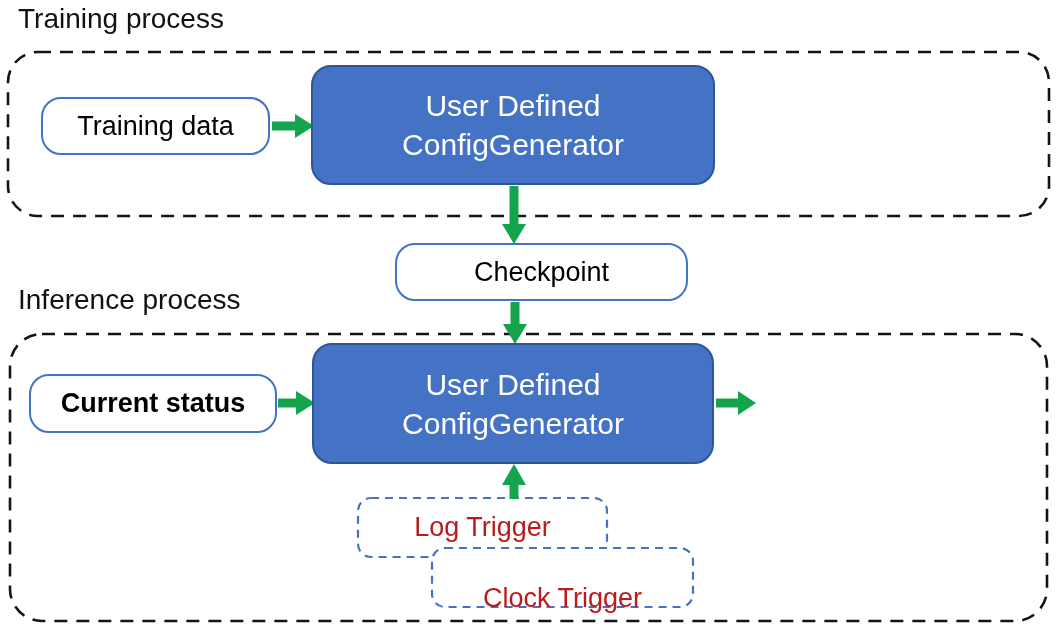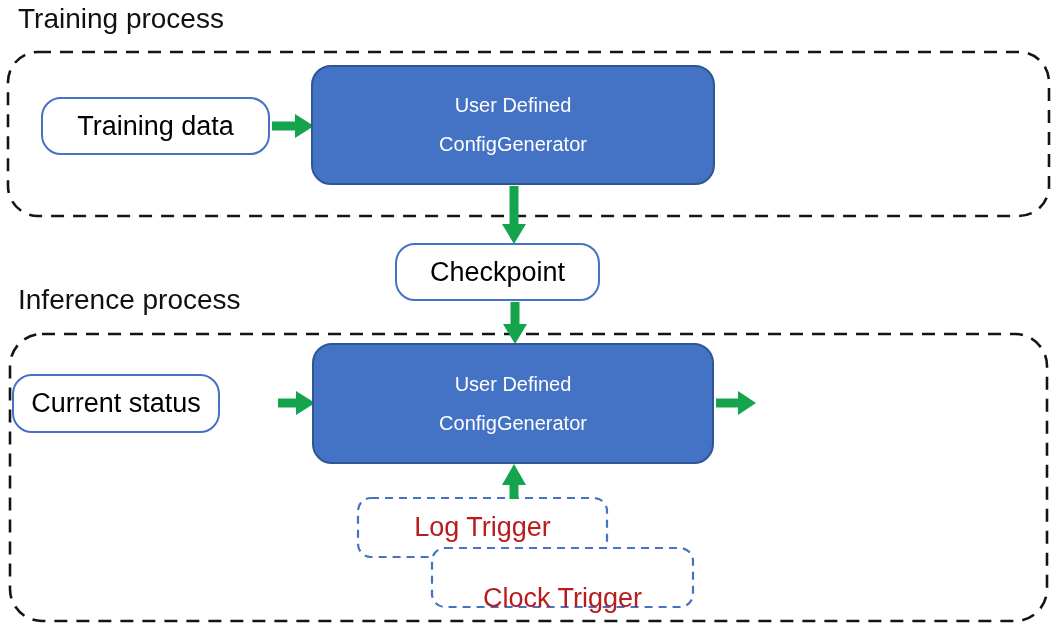--- a/index.html
+++ b/index.html
@@ -62,35 +62,35 @@
     align-items: center;
     justify-content: center;
     background: #ffffff;
     border: 2px solid var(--accent-blue, #4472C4);
     border-radius: 20px;
     font-size: 27px;
     color: #000000;
     white-space: nowrap;
   }
   #training-data  { left: 41px;  top: 97px;  width: 229px; height: 58px; }
-  #checkpoint     { left: 395px; top: 243px; width: 205px; height: 58px; }
-  #current-status { left: 12px;  top: 374px; width: 208px; height: 59px; }
+  #checkpoint     { left: 395px; top: 243px; width: 293px; height: 58px; }
+  #current-status { left: 29px;  top: 374px; width: 248px; height: 59px; font-weight: bold; }
   #output-config  { left: 757px; top: 375px; width: 255px; height: 57px; }
 
   .blue-box {
     position: absolute;
     display: flex;
     align-items: center;
     justify-content: center;
     text-align: center;
     white-space: pre-line;
     background: var(--accent-blue, #4472C4);
     border: 2.5px solid var(--dark-blue-border, #2F5597);
     border-radius: 20px;
-    font-size: 20px;
+    font-size: 30px;
     line-height: 39px;
     color: #ffffff;
   }
   #generator-training  { left: 311px; top: 65px;  width: 404px; height: 120px; }
   #generator-inference { left: 312px; top: 343px; width: 402px; height: 121px; }
 
   .trigger-label {
     position: absolute;
     display: flex;
     align-items: center;

